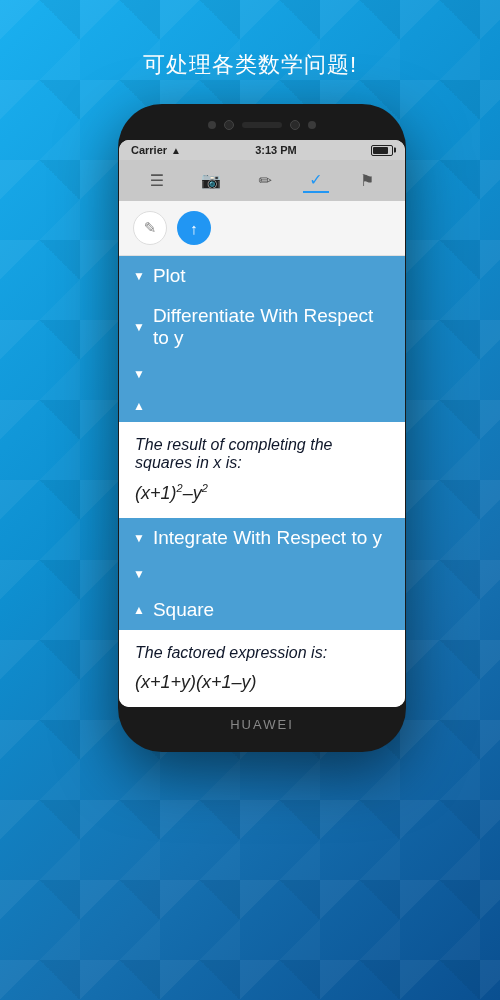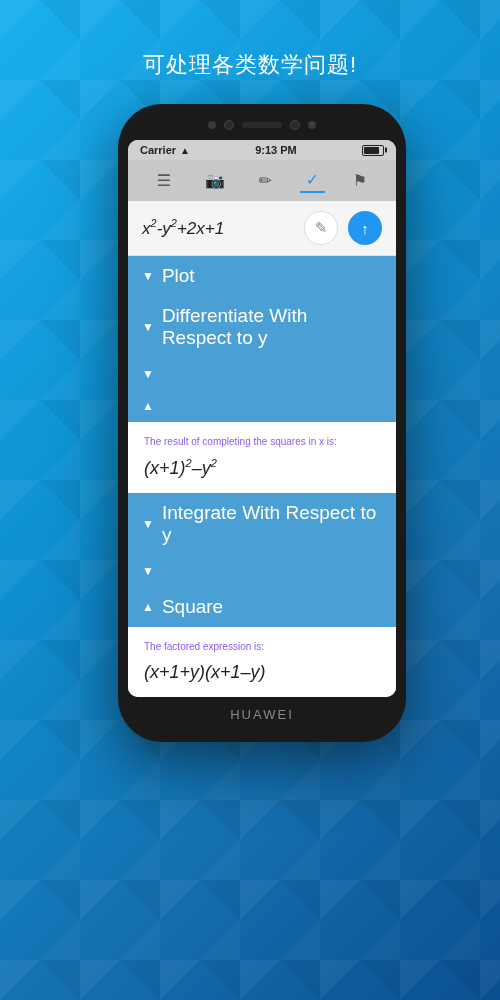--- a/index.html
+++ b/index.html
@@ -36,21 +36,21 @@
       margin-bottom: 24px;
       text-align: center;
       letter-spacing: 1px;
     }
 
     
     .phone-shell {
       width: 288px;
       background: #1a1a1a;
       border-radius: 44px;
-      padding: 16px 10px;
+      padding: 16px 1px;
       box-shadow: 0 20px 60px rgba(0,0,0,0.5);
       position: relative;
       margin-left: 24px;
     }
 
     
     .phone-top-bar {
       display: flex;
       justify-content: center;
       align-items: center;
@@ -196,23 +196,24 @@
       font-size: 19px;
       font-weight: 400;
     }
 
     
     .expanded-section {
       background: white;
       padding: 14px 16px;
     }
     .expanded-desc {
-      font-size: 10px;
-      color: #8b5cf6;
+      font-size: 16px;
+      color: #0f172a;
       margin-bottom: 10px;
+      font-style: italic;
     }
     .expanded-result {
       font-size: 18px;
       color: #222;
       font-style: italic;
     }
     .expanded-result sup { font-size: 11px; }
 
     
     .phone-bottom {
@@ -244,40 +245,37 @@
     <div class="sensor-dot"></div>
   </div>
 
   <div class="phone-screen">
 
     <div class="status-bar">
       <div class="status-left">
         <span>Carrier</span>
         <span class="wifi-icon">▲</span>
       </div>
-      <span class="status-center">9:13 PM</span>
+      <span class="status-center">3:13 PM</span>
       <div class="status-right">
         <div class="battery">
           <div class="battery-fill"></div>
         </div>
       </div>
     </div>
 
     <div class="app-toolbar">
       <span class="toolbar-btn">☰</span>
       <span class="toolbar-btn">📷</span>
       <span class="toolbar-btn">✏</span>
       <span class="toolbar-btn active">✓</span>
       <span class="toolbar-btn">⚑</span>
     </div>
 
     <div class="formula-row">
-      <div class="formula-text">
-        x<sup>2</sup>-y<sup>2</sup>+2x+1
-      </div>
       <div class="icon-btn edit">✎</div>
       <div class="icon-btn upload">↑</div>
     </div>
 
     <div class="menu-item">
       <span class="menu-chevron">▼</span>
       <span class="menu-label">Plot</span>
     </div>
 
     <div class="menu-item">

